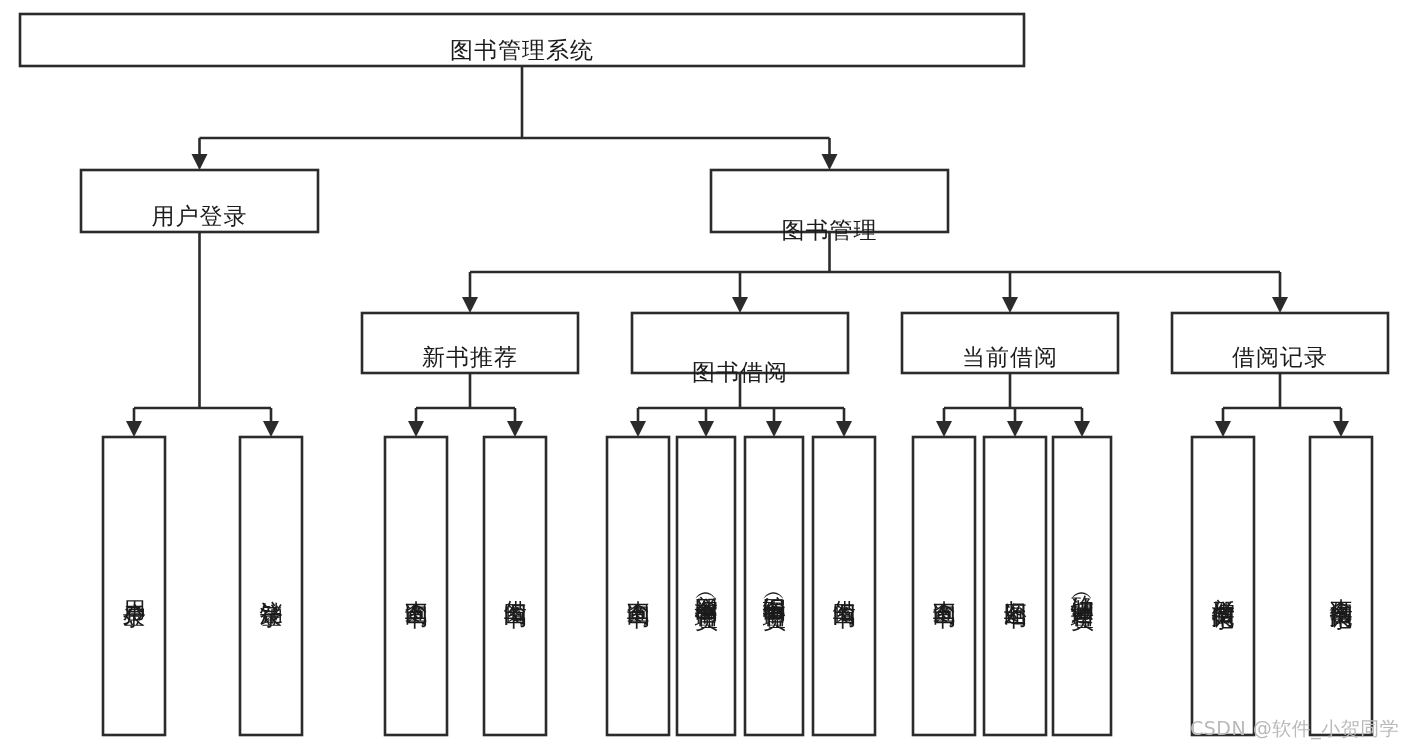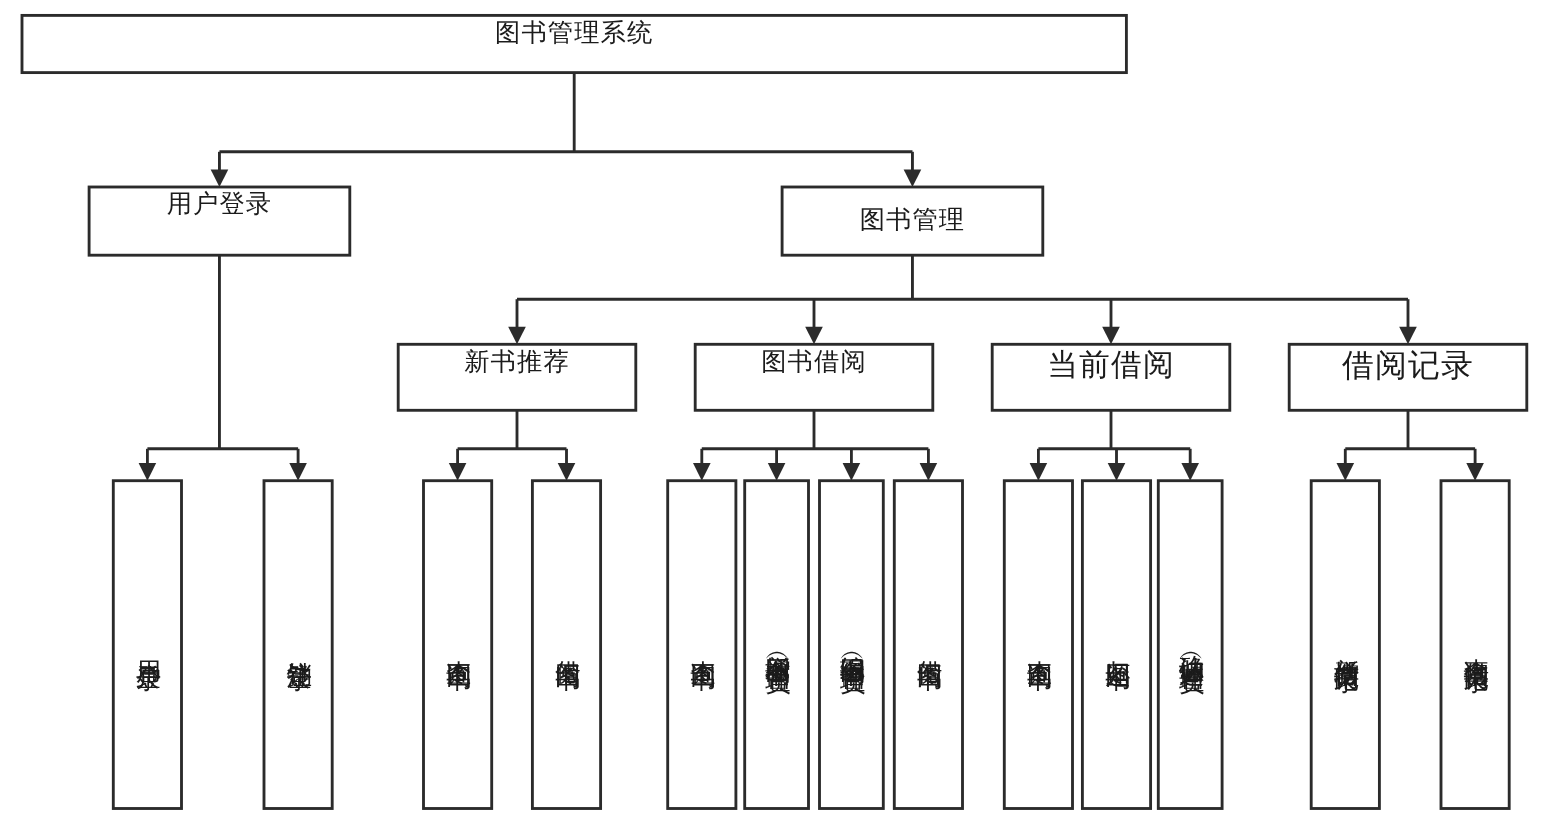--- a/index.html
+++ b/index.html
@@ -58,21 +58,21 @@
     font-size: 23px;
     line-height: 1.28;
     color: #1b1b1b;
     letter-spacing: 2px;
     white-space: nowrap;
     text-align: center;
   }
   .hlabel-wrap {
     position: absolute;
     display: flex;
-    align-items: flex-start;
+    align-items: flex-end;
     justify-content: center;
     pointer-events: none;
     font-size: 23px;
     color: #1b1b1b;
     letter-spacing: 1px;
   }
   .watermark {
     position: absolute;
     font-family: "DejaVu Sans", "Liberation Sans", sans-serif;
     font-size: 19px;
@@ -185,24 +185,24 @@
       <div class="hlabel-wrap" style="left: 711px; top: 184px; width: 237px; height: 62px;">
         <div style="font-size: 23px;">图书管理</div>
       </div>
       <div class="hlabel-wrap" style="left: 362px; top: 313px; width: 216px; height: 60px;">
         <div style="font-size: 23px; font-family: Liberation Serif, serif;">新书推荐</div>
       </div>
       <div class="hlabel-wrap" style="left: 632px; top: 313px; width: 216px; height: 75px;">
         <div style="font-size: 23px;">图书借阅</div>
       </div>
       <div class="hlabel-wrap" style="left: 902px; top: 313px; width: 216px; height: 60px;">
-        <div style="font-size: 28px;">当前借阅</div>
+        <div style="font-size: 23px;">当前借阅</div>
       </div>
       <div class="hlabel-wrap" style="left: 1172px; top: 313px; width: 216px; height: 60px;">
-        <div style="font-size: 29px;">借阅记录</div>
+        <div style="font-size: 23px;">借阅记录</div>
       </div>
       <div class="vlabel-wrap" style="left: 103px; top: 437px; width: 62px; height: 298px; align-items: center;">
         <div class="vlabel-text">用户登录</div>
       </div>
       <div class="vlabel-wrap" style="left: 240px; top: 437px; width: 62px; height: 298px; align-items: center;">
         <div class="vlabel-text">注销登录</div>
       </div>
       <div class="vlabel-wrap" style="left: 385px; top: 437px; width: 62px; height: 298px; align-items: center;">
         <div class="vlabel-text">查询图书</div>
       </div>
@@ -231,14 +231,15 @@
         <div class="vlabel-text">确认归还（管理员）</div>
       </div>
       <div class="vlabel-wrap" style="left: 1192px; top: 437px; width: 62px; height: 298px; align-items: center;">
         <div class="vlabel-text">新增借阅记录</div>
       </div>
       <div class="vlabel-wrap" style="left: 1310px; top: 437px; width: 62px; height: 298px; align-items: center;">
         <div class="vlabel-text">查询借阅记录</div>
       </div>
     </div>
 
+  <div class="watermark" style="left: 1190px; top: 716px;">CSDN @软件_小贺同学</div>
 
 </div>
 
 </body></html>

